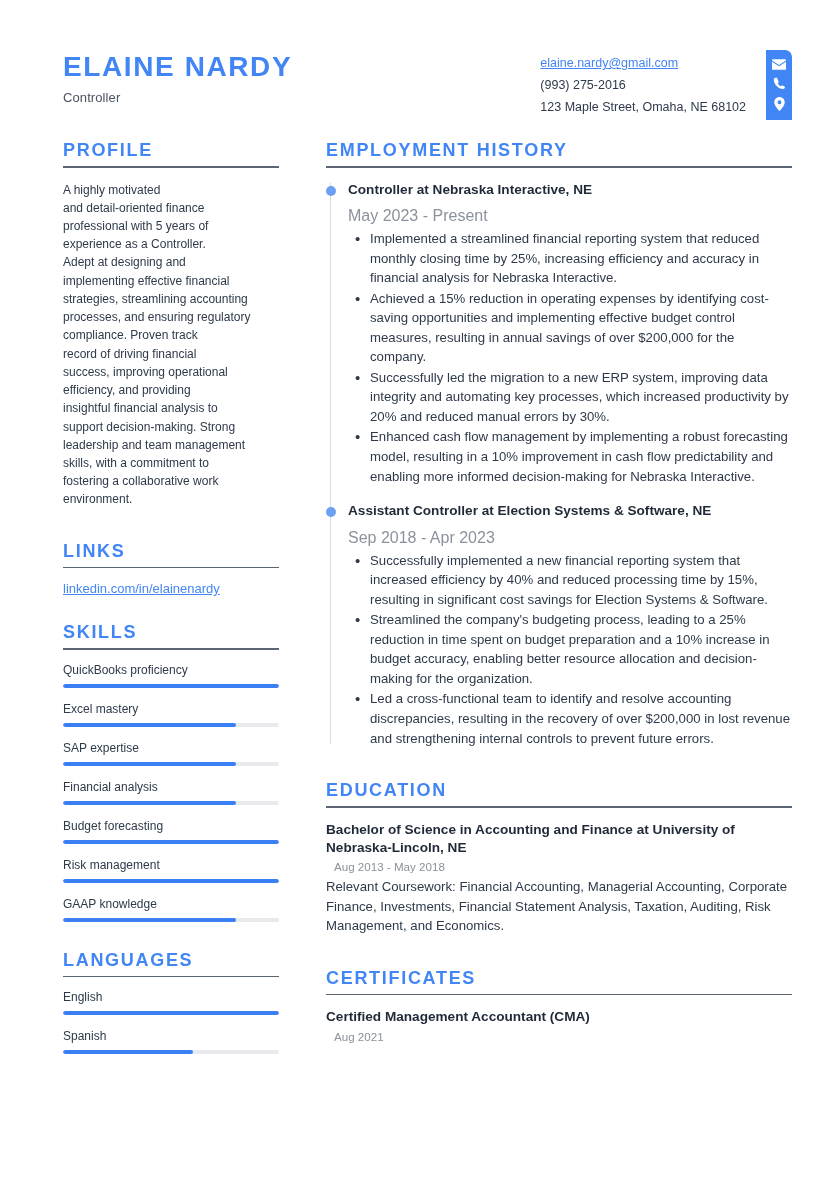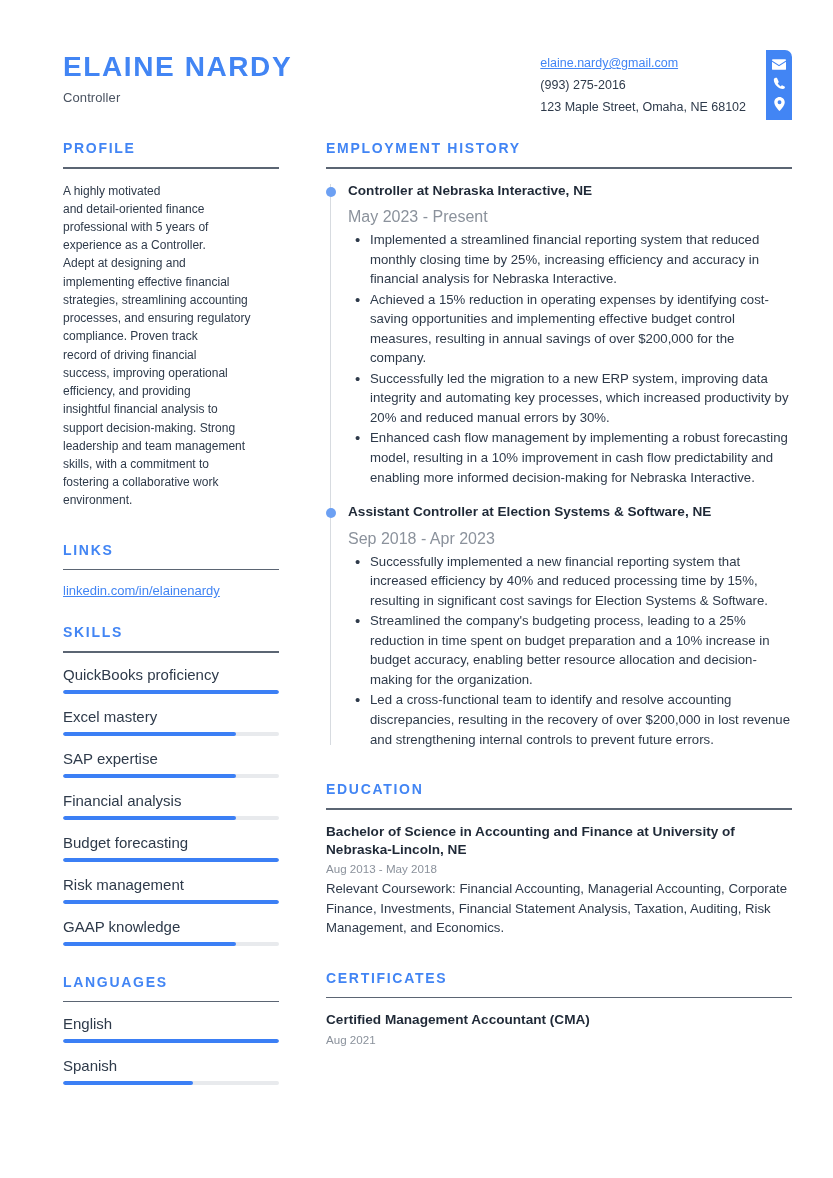--- a/index.html
+++ b/index.html
@@ -98,26 +98,26 @@
     gap: 0;
   }
 
   .col-left { width: 216px; flex: 0 0 216px; }
   .col-right { flex: 1; margin-left: 47px; }
 
   
   .section { margin-bottom: 4px; }
 
   .section-title {
-    font-size: 14px;
+    font-size: 18px;
     font-weight: bold;
     color: #4285f4;
     letter-spacing: 1.7px;
     text-transform: uppercase;
-    padding-bottom: 11px;
+    padding-bottom: 5px;
   }
 
   .section-rule {
     height: 1.5px;
     background: #5b6573;
     width: 100%;
     margin-bottom: 13px;
   }
 
   
@@ -134,21 +134,21 @@
     color: #4285f4;
     text-decoration: underline;
     display: block;
     margin-bottom: 4px;
   }
 
   
   .bar-item { margin-bottom: 14px; }
 
   .bar-label {
-    font-size: 15px;
+    font-size: 12px;
     color: #2e3a4a;
     margin-bottom: 7px;
   }
 
   .bar-track {
     position: relative;
     height: 4px;
     width: 100%;
     background: #e8eaed;
     border-radius: 2px;
@@ -237,20 +237,21 @@
     font-size: 13.6px;
     font-weight: bold;
     color: #1f2937;
     line-height: 1.35;
   }
 
   .entry-date {
     font-size: 11.6px;
     color: #8b929c;
     margin-top: 3px;
+    margin-left: 8px;
   }
 
   .entry-desc {
     font-size: 13.2px;
     line-height: 1.48;
     color: #2e3a4a;
     margin-top: 4px;
   }
 
   .spacer-lg { height: 28px; }

